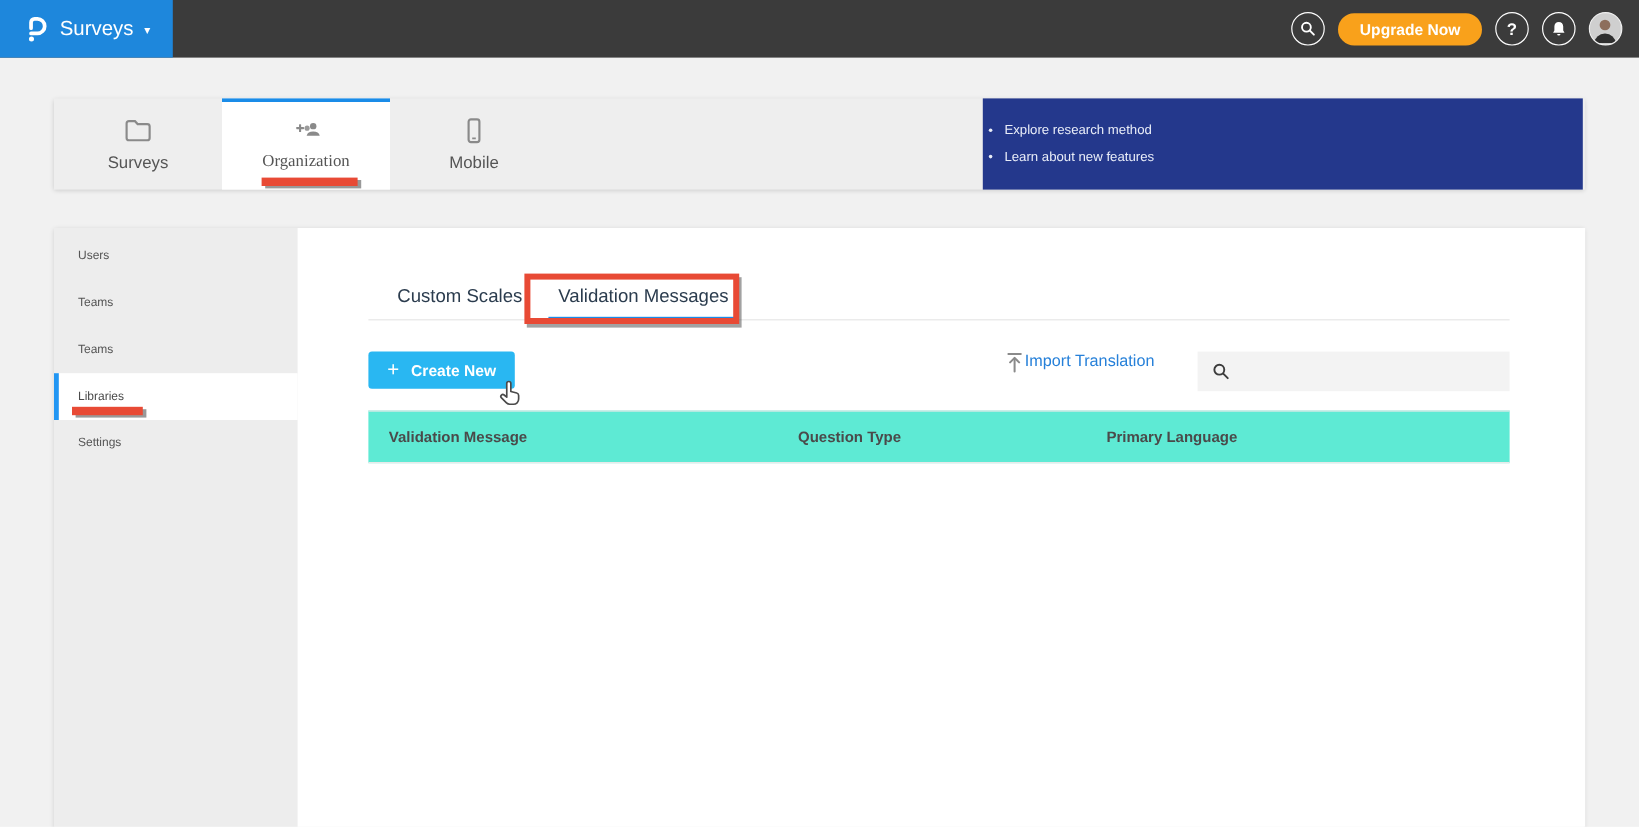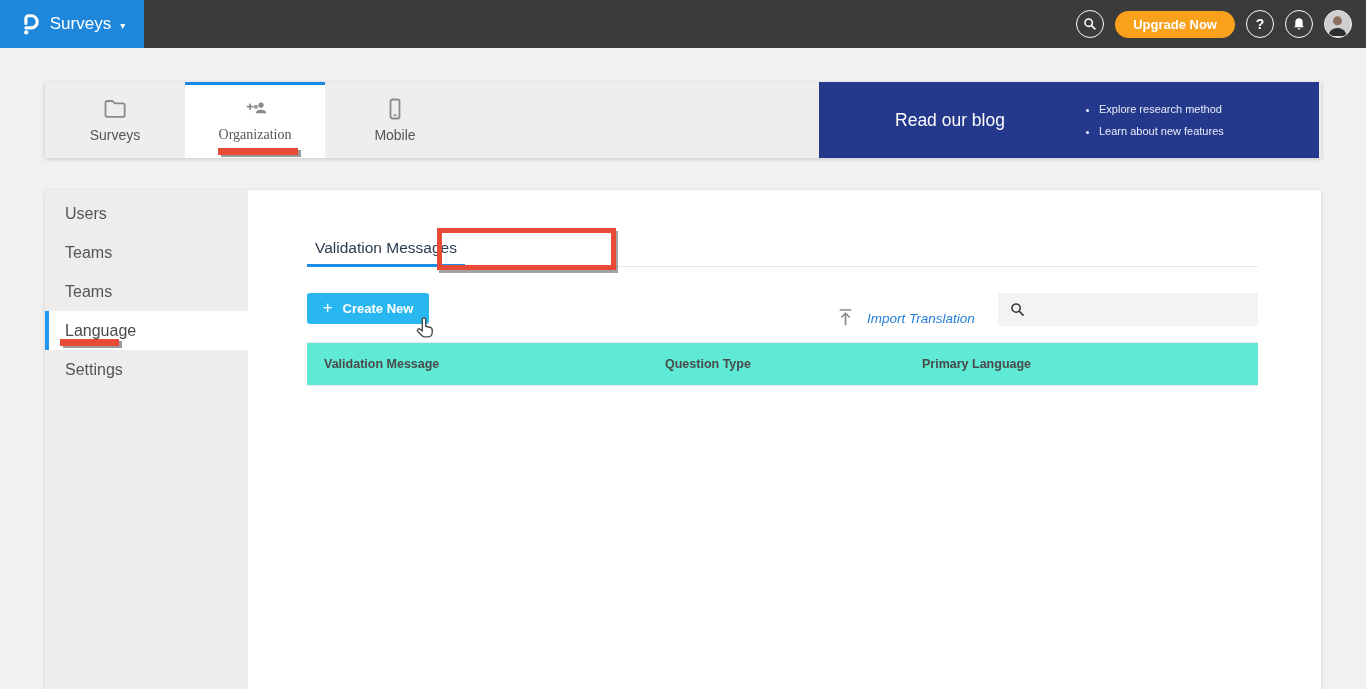--- a/index.html
+++ b/index.html
@@ -74,21 +74,21 @@
   .main-card {
     position: absolute; left: 45px; top: 190px; width: 1276px; bottom: -20px;
     background: #ffffff; box-shadow: 0 1px 4px rgba(0,0,0,0.15);
   }
   .side-nav {
     position: absolute; left: 0; top: 0; bottom: 0; width: 203px;
     background: #ededed; padding-top: 4px;
   }
   .side-item {
     height: 39px; line-height: 39px; padding-left: 20px;
-    font-size: 16px; color: #555; cursor: pointer;
+    font-size: 10px; color: #555; cursor: pointer;
   }
   .side-item.active {
     background: #ffffff; border-left: 4px solid #2196f3; padding-left: 16px;
     color: #4a4a4a;
   }
 
   .content { margin-left: 203px; padding: 40px 63px 0 59px; }
 
   .content-tabs {
     display: flex; height: 37px; border-bottom: 1px solid #e7e7e7;
@@ -105,22 +105,22 @@
   .create-btn {
     position: absolute; left: 0; top: 0; width: 122px; height: 31px;
     background: #29b7f2; border: none; border-radius: 3px; color: #fff;
     font-size: 13px; font-weight: bold; cursor: pointer;
     display: flex; align-items: center; justify-content: center; gap: 10px;
     font-family: "Liberation Sans", sans-serif;
   }
   .create-btn .plus-glyph { font-size: 17px; font-weight: normal; margin-top: -2px; }
   .import-link {
     position: absolute; left: 531px; top: 0; height: 33px;
-    display: flex; align-items: flex-end; gap: 14px; cursor: pointer;
-    background: none; border: none; font-family: "Liberation Sans", sans-serif; font-style: italic;
+    display: flex; align-items: flex-start; gap: 1px; cursor: pointer;
+    background: none; border: none; font-family: "Liberation Sans", sans-serif;
   }
   .import-link .import-label { color: #2680d9; font-size: 13.5px; }
   .search-box {
     position: absolute; right: 0; top: 0; width: 260px; height: 33px;
     background: #f3f3f3; display: flex; align-items: center; padding-left: 12px; gap: 8px;
   }
   .search-input {
     border: none; background: transparent; outline: none; flex: 1;
     font-size: 13px; font-family: "Liberation Sans", sans-serif; color: #444; height: 100%;
   }
@@ -212,39 +212,39 @@
     </div>
     <div class="nav-tab">
       <svg class="nav-icon" viewBox="0 0 24 22">
         <rect x="7.5" y="1.5" width="9" height="19" rx="2" fill="none" stroke="currentColor" stroke-width="1.8"></rect>
         <line x1="10.5" y1="17.3" x2="13.5" y2="17.3" stroke="currentColor" stroke-width="1.6"></line>
       </svg>
       <span class="ntab-label">Mobile</span>
     </div>
   </div>
   <div class="blog-panel">
-    <div class="blog-title">Read our blog</div>
     <ul class="blog-bullets">
       <li>Explore research method</li>
       <li>Learn about new features</li>
     </ul>
   </div>
 </nav>
 
 <main class="main-card">
   <aside class="side-nav">
     <div class="side-item">Users</div>
     <div class="side-item">Teams</div>
     <div class="side-item">Teams</div>
-    <div class="side-item active">Language</div>
+    <div class="side-item active">Libraries</div>
     <div class="side-item">Settings</div>
   </aside>
 
   <section class="content">
     <div class="content-tabs">
+      <div class="ctab ctab-scales">Custom Scales</div>
       <div class="ctab ctab-validation">Validation Messages</div>
     </div>
 
     <div class="toolbar">
       <button class="create-btn">
         <span class="plus-glyph">+</span>
         <span>Create New</span>
       </button>
       <button class="import-link">
         <svg width="15" height="18" viewBox="0 0 16 19">

